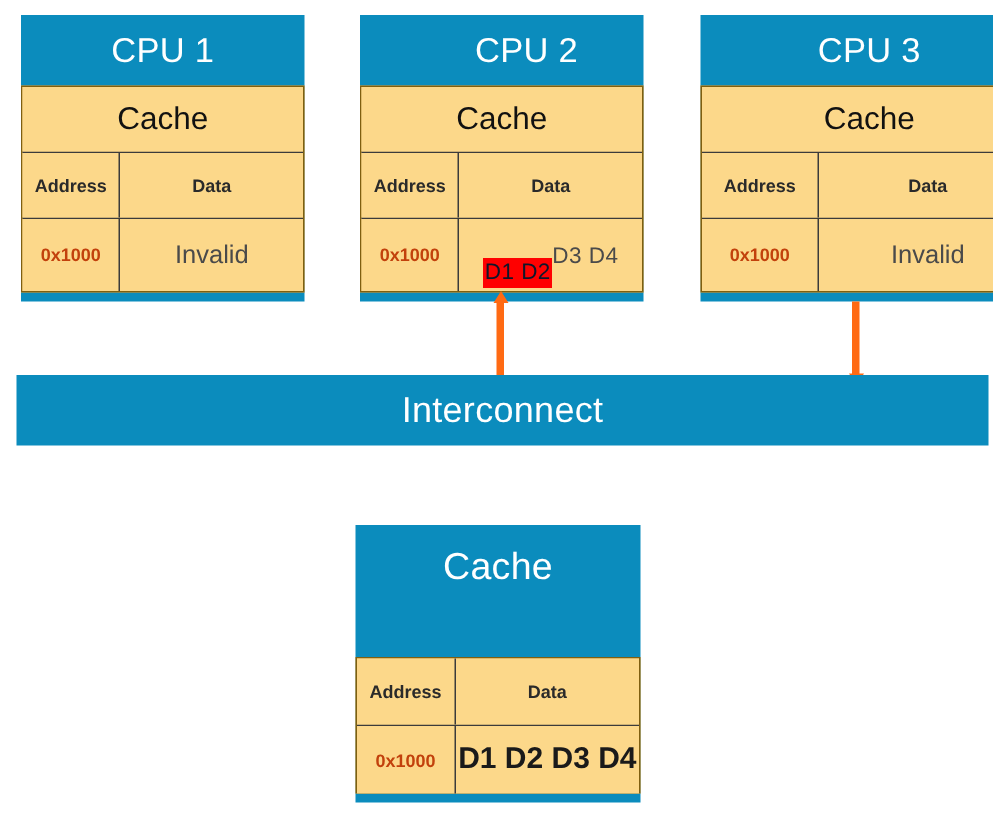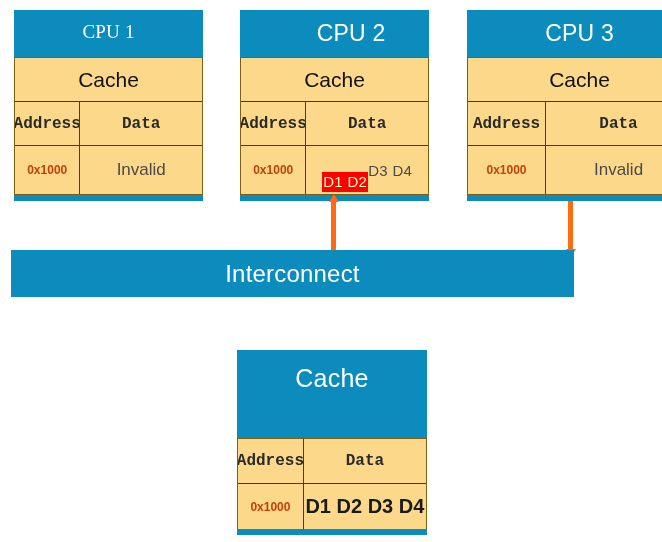--- a/index.html
+++ b/index.html
@@ -64,24 +64,23 @@
   .cell.data { flex: 1 1 auto; }
 
   .cache-head {
     font-size: 21px;
     color: #111111;
     justify-content: center;
     width: 100%;
     text-align: right;
   }
   .col-head {
-    font-size: 16px;
+    font-size: 12px;
     font-weight: bold;
     color: #2a2a2a;
-    font-family: Liberation Mono, monospace;
   }
   .addr-val {
     font-size: 12px;
     font-weight: bold;
     color: #c2410c;
   }
   .state-val {
     font-size: 17px;
     color: #4a4a4a;
   }
@@ -91,31 +90,31 @@
     color: #1a1a1a;
   }
   .data-val-mixed {
     font-size: 15px;
     font-weight: normal;
     color: #4a4a4a;
     letter-spacing: 0.3px;
   }
   .hl {
     background: #ff0000;
-    color: #fef9c3;
+    color: #0f172a;
     padding: 1px 1px 2px 1px;
     margin-top: 23px;
   }
 
   
   #interconnect-bar {
     position: absolute;
     left: 11px;
     top: 250px;
-    width: 563px;
+    width: 648px;
     height: 47px;
     background: #0b8cbd;
     display: flex;
     align-items: center;
     justify-content: center;
   }
   #interconnect-label {
     color: #ffffff;
     font-size: 24px;
     letter-spacing: 0.2px;
@@ -135,21 +134,21 @@
     border-left: 5px solid transparent;
     border-right: 5px solid transparent;
   }
   .arrow-up  { top: -7px;    border-bottom: 8px solid #ff6a13; }
   .arrow-down{ bottom: -7px; border-top:    8px solid #ff6a13; }
 </style>
 </head>
 <body>
 
 <div class="unit" style="left:14px; top:10px; width:189px; height:191px;">
-  <div class="unit-title" style="position:absolute; left:0; right:0; top:12px; font-size:19px;font-family:Liberation Serif, serif;">CPU 1</div>
+  <div class="unit-title" style="position:absolute; left:0; right:0; top:12px; font-size:23px;">CPU 1</div>
 
   <div class="tbl" style="top:47px; height:138px;">
     <div class="row" style="height:44px;">
       <div class="cell cache-head">Cache</div>
     </div>
     <div class="row" style="height:44px;">
       <div class="cell addr col-head">Address</div>
       <div class="cell data col-head">Data</div>
     </div>
     <div class="row" style="height:48px;">

